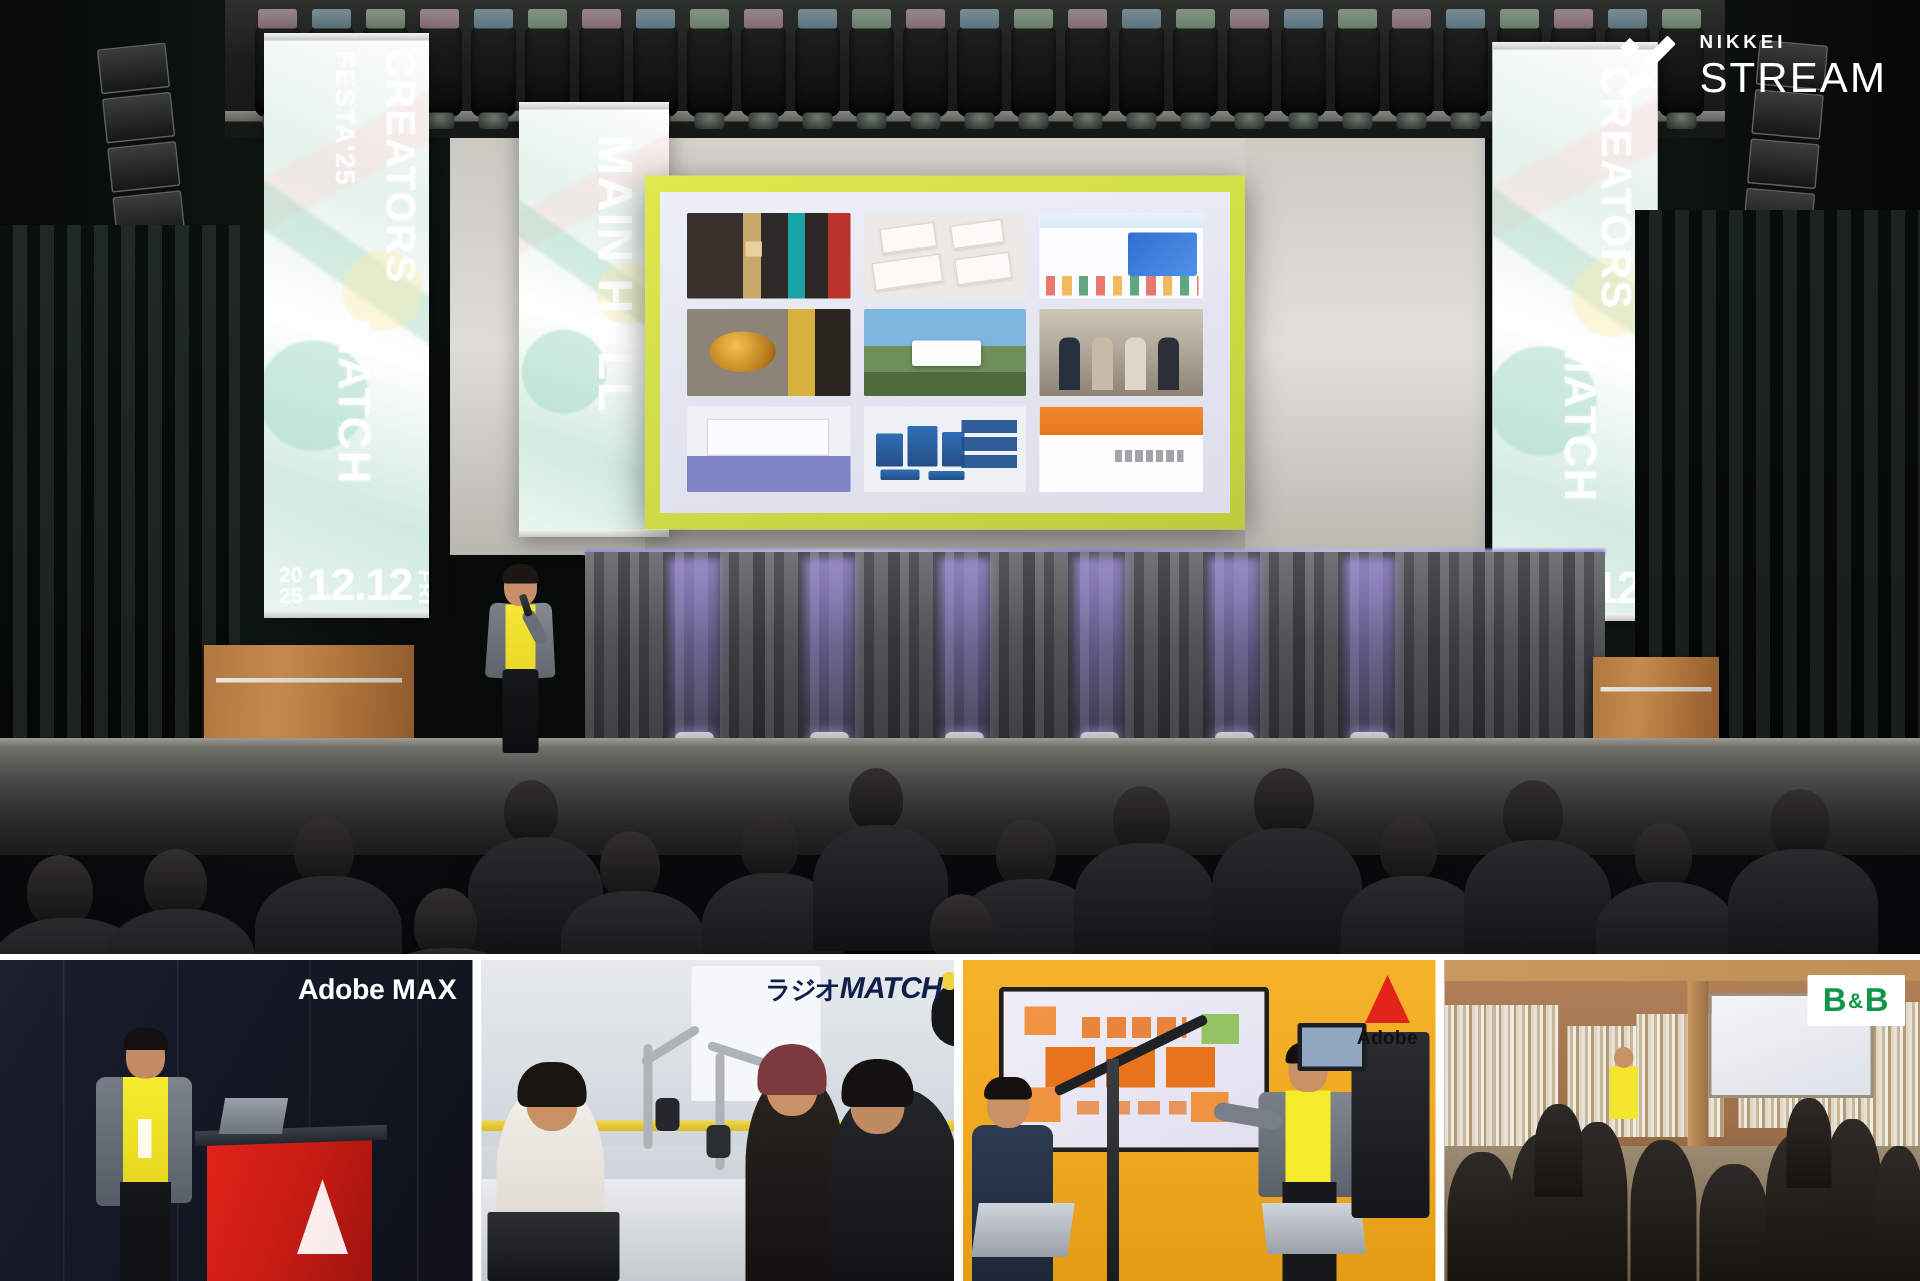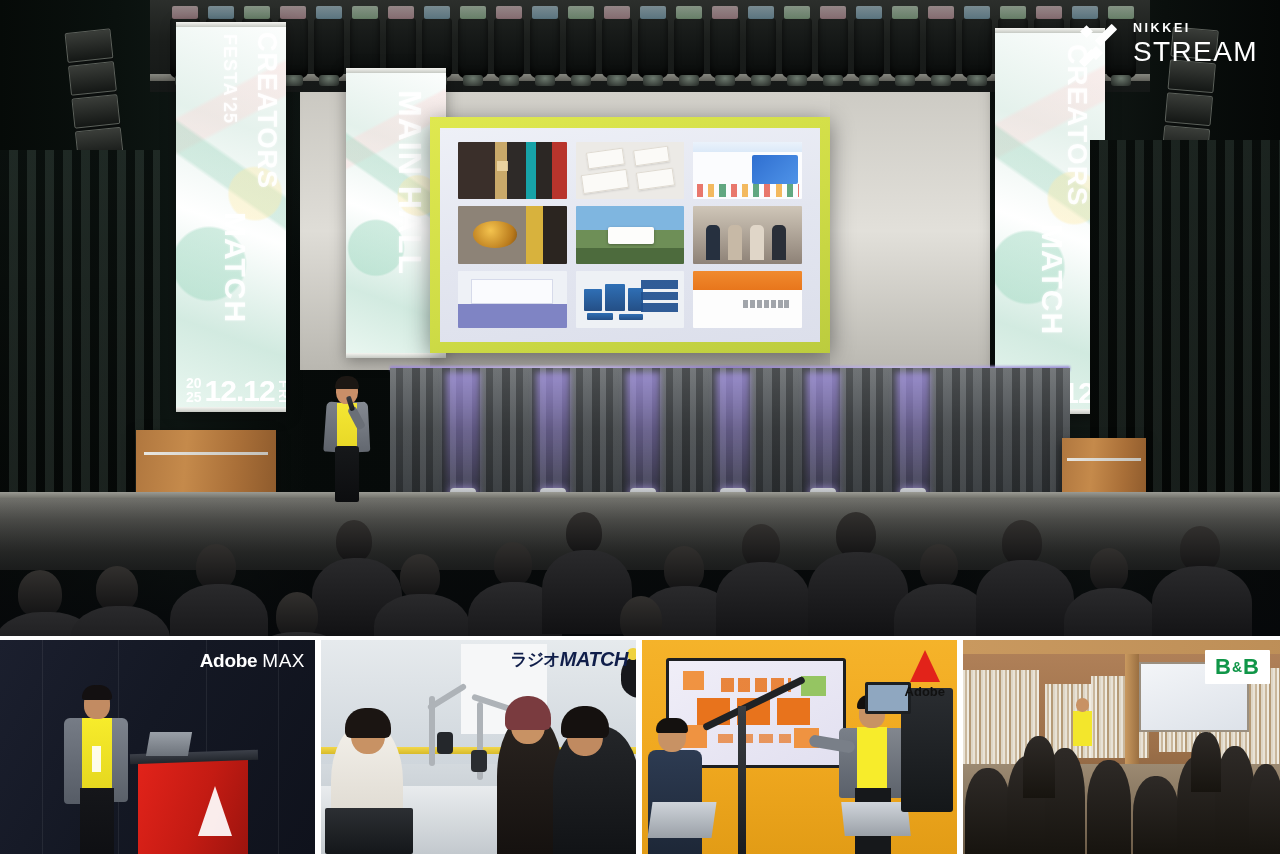--- a/index.html
+++ b/index.html
@@ -445,21 +445,21 @@
     background: linear-gradient(180deg,#2e2a27,#17140f); }
   .t4 .presenter { position:absolute; left:108px; top:58px; width:22px; height:48px; }
   .t4 .pr-head { position:absolute; left:5px; top:0; width:13px; height:14px;
     background:#c89264; border-radius:48%; }
   .t4 .pr-body { position:absolute; left:2px; top:13px; width:19px; height:35px;
     background:#f3e62c; }
 
   
   .brand { position:absolute; display:flex; align-items:center; }
   .brand-adobemax { right:10px; top:10px; color:#fff; font-size:19px; font-weight:800; letter-spacing:-.3px; }
-  .brand-adobemax .max { font-weight:400; letter-spacing:.5px; }
+  .brand-adobemax .max { font-weight:700; letter-spacing:.5px; }
   .brand-nikkei { right:8px; top:8px; color:#101e4a; font-size:20px; font-weight:800; font-style:italic; letter-spacing:-.5px; }
   .brand-nikkei .jp { font-style:normal; font-size:17px; letter-spacing:-1px; }
   .brand-adobe { right:12px; top:10px; flex-direction:column; align-items:center; gap:2px; }
   .adobe-tri { width:0; height:0; border-left:15px solid transparent; border-right:15px solid transparent; border-bottom:32px solid #e2231a; }
   .adobe-word { color:#111; font-size:13px; font-weight:700; }
   .brand-bb {
     right:10px; top:10px; background:#fff; padding:4px 10px;
     color:#109648; font-size:22px; font-weight:800; letter-spacing:1px;
     border-radius:1px;
   }

